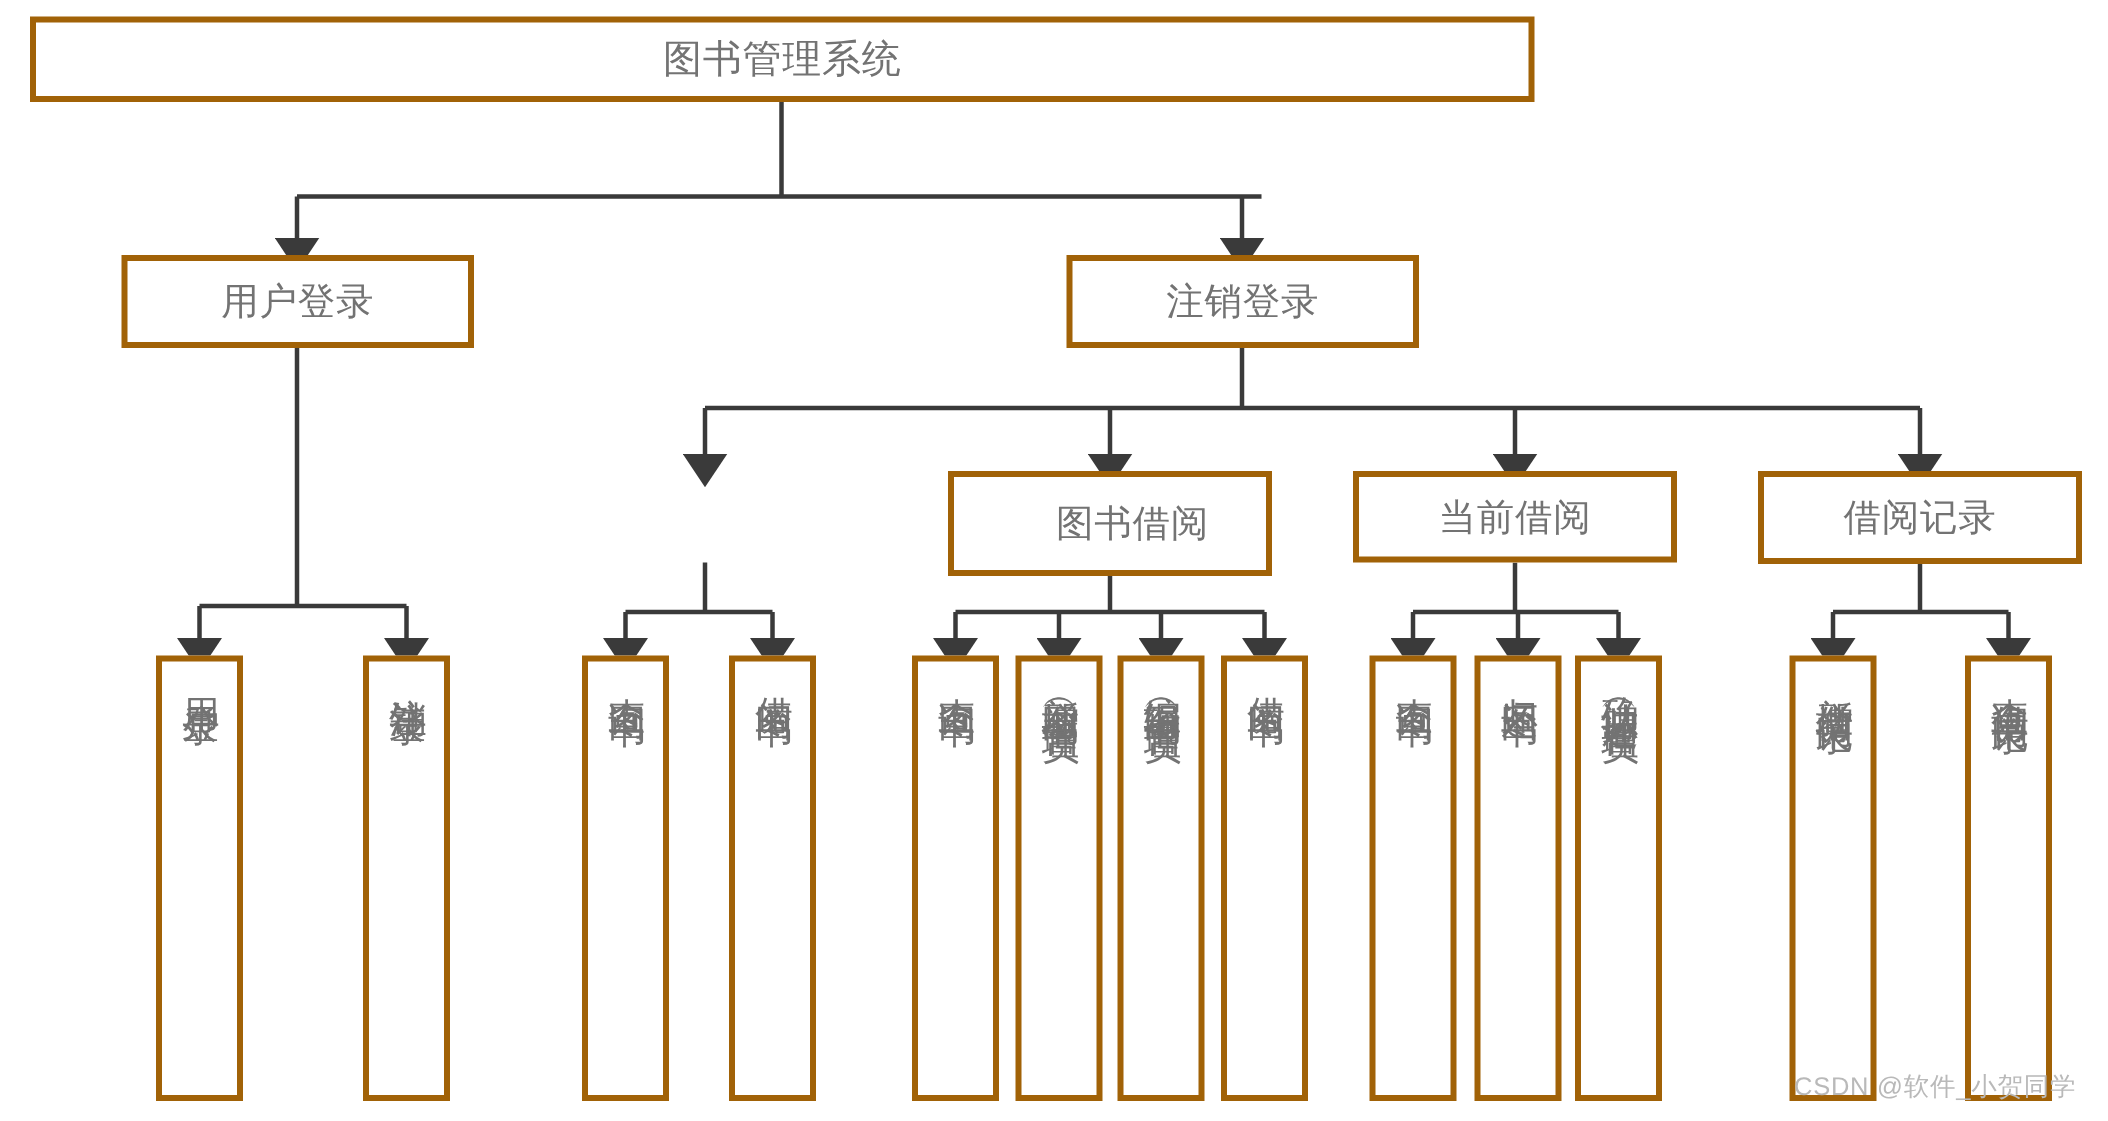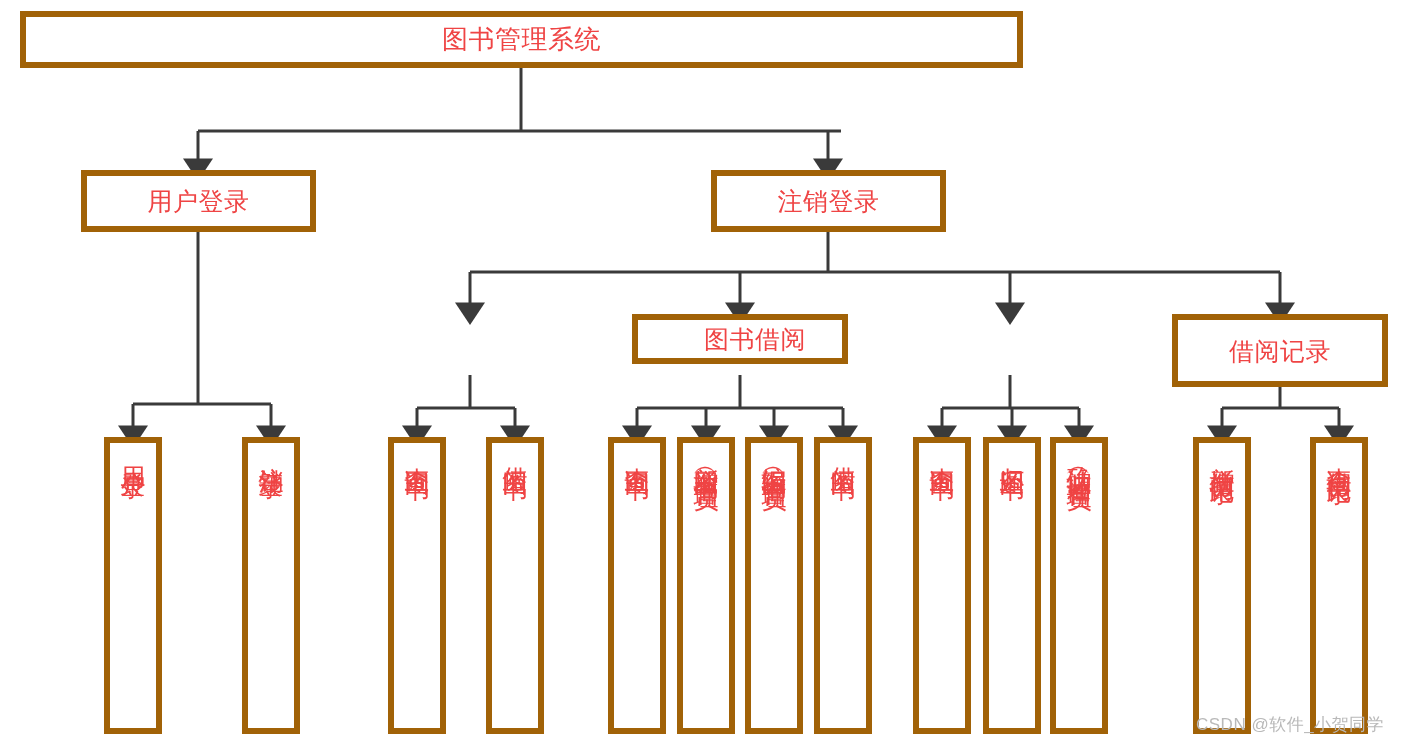--- a/index.html
+++ b/index.html
@@ -22,25 +22,25 @@
     position: absolute;
     left: 0;
     top: 0;
     width: 1405px;
     height: 747px;
   }
   .node {
     position: absolute;
     box-sizing: border-box;
     background: #ffffff;
-    border: 6px solid #a16207;
+    border: 4px solid #a16207;
     display: flex;
     align-items: center;
     justify-content: center;
-    color: #ef4444;
+    color: #737373;
     z-index: 2;
   }
   .node .label {
     display: block;
     text-align: center;
     line-height: 1.12;
     white-space: nowrap;
   }
   
   .node.horiz .label {
@@ -134,24 +134,27 @@
     <span class="label">图书管理系统</span>
   </div>
 
   <div class="node horiz" style="left:81px; top:170px; width:235px; height:62px;">
     <span class="label">用户登录</span>
   </div>
   <div class="node horiz" style="left:711px; top:170px; width:235px; height:62px;">
     <span class="label">注销登录</span>
   </div>
 
-  <div class="node horiz" style="left:632px; top:314px; width:216px; height:50px;padding-left:30px;">
+  <div class="node horiz" style="left:632px; top:314px; width:216px; height:70px;padding-left:30px;">
     <span class="label">图书借阅</span>
   </div>
-  <div class="node horiz" style="left:1172px; top:314px; width:216px; height:73px;">
+  <div class="node horiz" style="left:902px; top:314px; width:216px; height:61px;">
+    <span class="label">当前借阅</span>
+  </div>
+  <div class="node horiz" style="left:1172px; top:314px; width:216px; height:62px;">
     <span class="label">借阅记录</span>
   </div>
 
   <div class="node vert" style="left:104px; top:437px; width:58px; height:297px;">
     <span class="label">用户登录</span>
   </div>
   <div class="node vert" style="left:242px; top:437px; width:58px; height:297px;">
     <span class="label">注销登录</span>
   </div>
 

